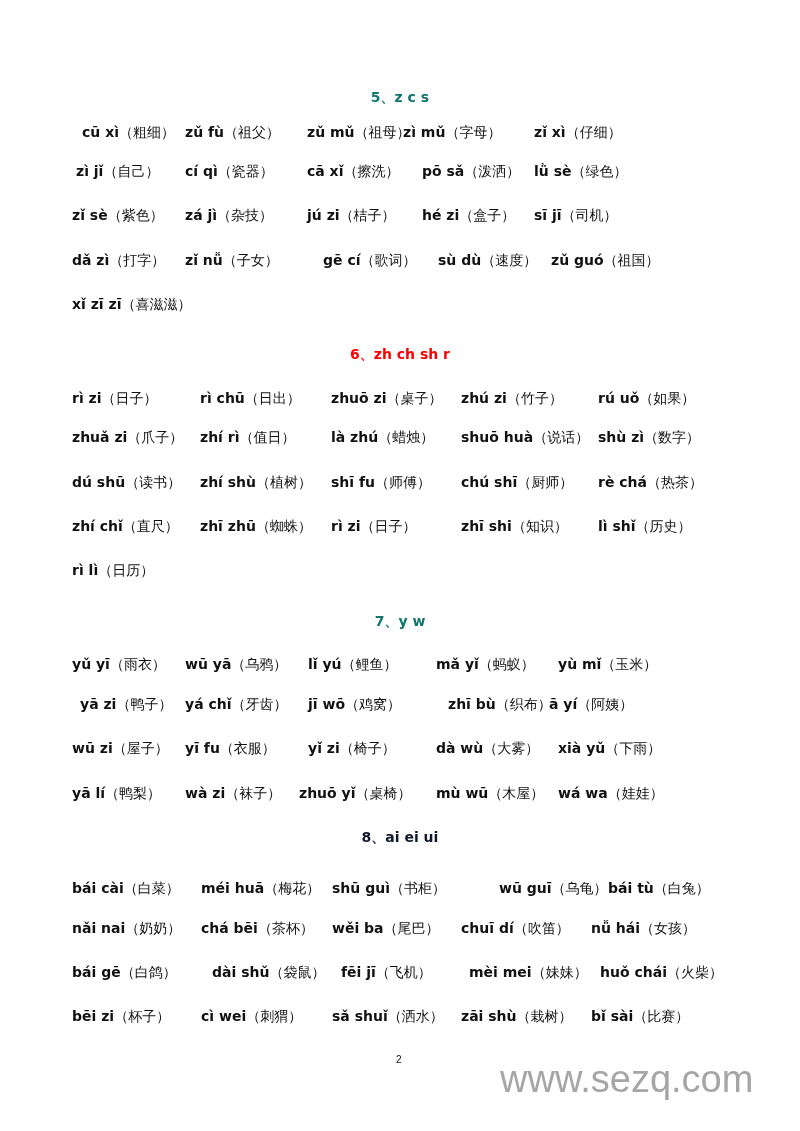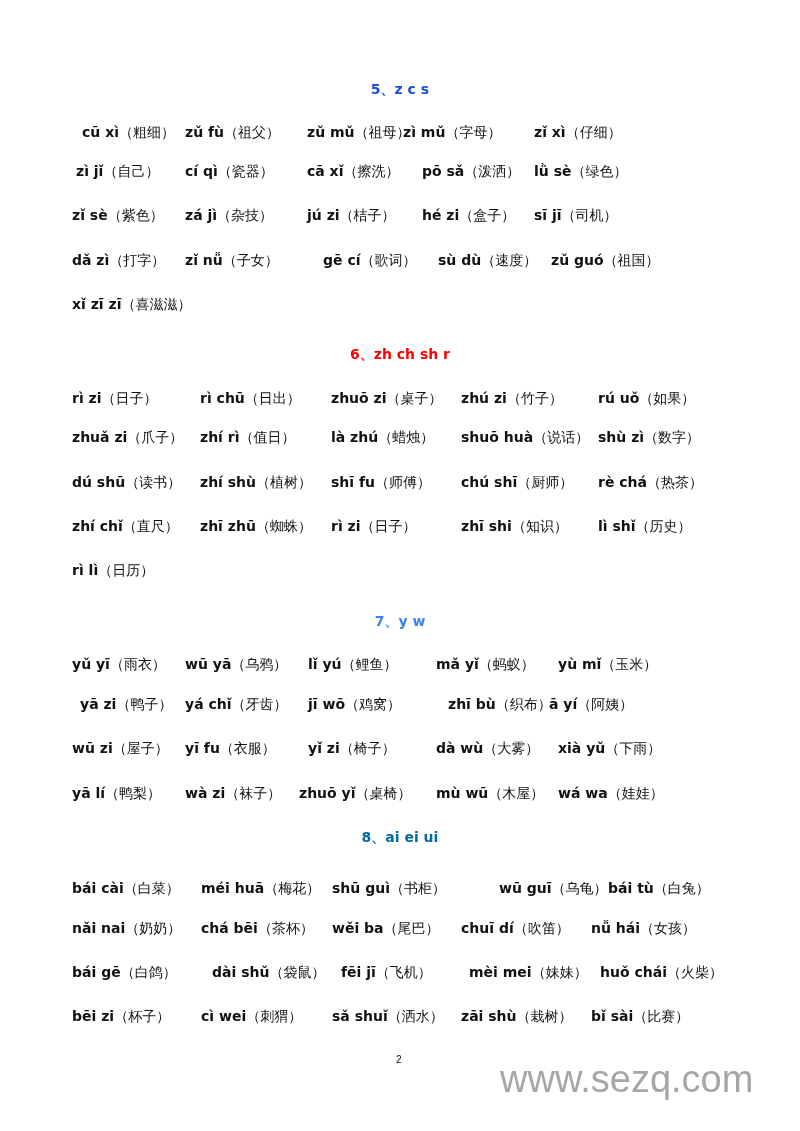--- a/index.html
+++ b/index.html
@@ -25,21 +25,21 @@
   .watermark {
     position: absolute; left: 500px; top: 1058px; font-size: 38px; color: #a6a6a6;
     font-family: "Liberation Sans", sans-serif; letter-spacing: 0px;
   }
 </style>
 </head>
 <body>
 
 <div>
 
-  <div class="heading" style="top:81px;color:#1d4ed8">5、z c s</div>
+  <div class="heading" style="top:89px;color:#0f766e">5、z c s</div>
 
   <div class="row" style="top:124px">
     <span class="item" style="left:10px"><span class="py">cū xì</span><span class="hz">（粗细）</span></span>
     <span class="item" style="left:113px"><span class="py">zǔ fù</span><span class="hz">（祖父）</span></span>
     <span class="item" style="left:235px"><span class="py">zǔ mǔ</span><span class="hz">（祖母）</span></span>
     <span class="item" style="left:331px"><span class="py">zì mǔ</span><span class="hz">（字母）</span></span>
     <span class="item" style="left:462px"><span class="py">zǐ xì</span><span class="hz">（仔细）</span></span>
   </div>
   <div class="row" style="top:163px">
     <span class="item" style="left:4px"><span class="py">zì jǐ</span><span class="hz">（自己）</span></span>
@@ -93,21 +93,21 @@
     <span class="item" style="left:0px"><span class="py">zhí chǐ</span><span class="hz">（直尺）</span></span>
     <span class="item" style="left:128px"><span class="py">zhī zhū</span><span class="hz">（蜘蛛）</span></span>
     <span class="item" style="left:259px"><span class="py">rì zi</span><span class="hz">（日子）</span></span>
     <span class="item" style="left:389px"><span class="py">zhī shi</span><span class="hz">（知识）</span></span>
     <span class="item" style="left:526px"><span class="py">lì shǐ</span><span class="hz">（历史）</span></span>
   </div>
   <div class="row" style="top:562px">
     <span class="item" style="left:0px"><span class="py">rì lì</span><span class="hz">（日历）</span></span>
   </div>
 
-  <div class="heading" style="top:613px;color:#3b82f6">7、y w</div>
+  <div class="heading" style="top:613px;color:#0f766e">7、y w</div>
 
   <div class="row" style="top:656px">
     <span class="item" style="left:0px"><span class="py">yǔ yī</span><span class="hz">（雨衣）</span></span>
     <span class="item" style="left:113px"><span class="py">wū yā</span><span class="hz">（乌鸦）</span></span>
     <span class="item" style="left:236px"><span class="py">lǐ yú</span><span class="hz">（鲤鱼）</span></span>
     <span class="item" style="left:364px"><span class="py">mǎ yǐ</span><span class="hz">（蚂蚁）</span></span>
     <span class="item" style="left:486px"><span class="py">yù mǐ</span><span class="hz">（玉米）</span></span>
   </div>
   <div class="row" style="top:696px">
     <span class="item" style="left:8px"><span class="py">yā zi</span><span class="hz">（鸭子）</span></span>
@@ -124,21 +124,21 @@
     <span class="item" style="left:486px"><span class="py">xià yǔ</span><span class="hz">（下雨）</span></span>
   </div>
   <div class="row" style="top:785px">
     <span class="item" style="left:0px"><span class="py">yā lí</span><span class="hz">（鸭梨）</span></span>
     <span class="item" style="left:113px"><span class="py">wà zi</span><span class="hz">（袜子）</span></span>
     <span class="item" style="left:227px"><span class="py">zhuō yǐ</span><span class="hz">（桌椅）</span></span>
     <span class="item" style="left:364px"><span class="py">mù wū</span><span class="hz">（木屋）</span></span>
     <span class="item" style="left:486px"><span class="py">wá wa</span><span class="hz">（娃娃）</span></span>
   </div>
 
-  <div class="heading" style="top:829px;color:#0369a1">8、ai ei ui</div>
+  <div class="heading" style="top:829px;color:#0f172a">8、ai ei ui</div>
 
   <div class="row" style="top:880px">
     <span class="item" style="left:0px"><span class="py">bái cài</span><span class="hz">（白菜）</span></span>
     <span class="item" style="left:129px"><span class="py">méi huā</span><span class="hz">（梅花）</span></span>
     <span class="item" style="left:260px"><span class="py">shū  guì</span><span class="hz">（书柜）</span></span>
     <span class="item" style="left:427px"><span class="py">wū  guī</span><span class="hz">（乌龟）</span></span>
     <span class="item" style="left:536px"><span class="py">bái tù</span><span class="hz">（白兔）</span></span>
   </div>
   <div class="row" style="top:920px">
     <span class="item" style="left:0px"><span class="py">nǎi nai</span><span class="hz">（奶奶）</span></span>

